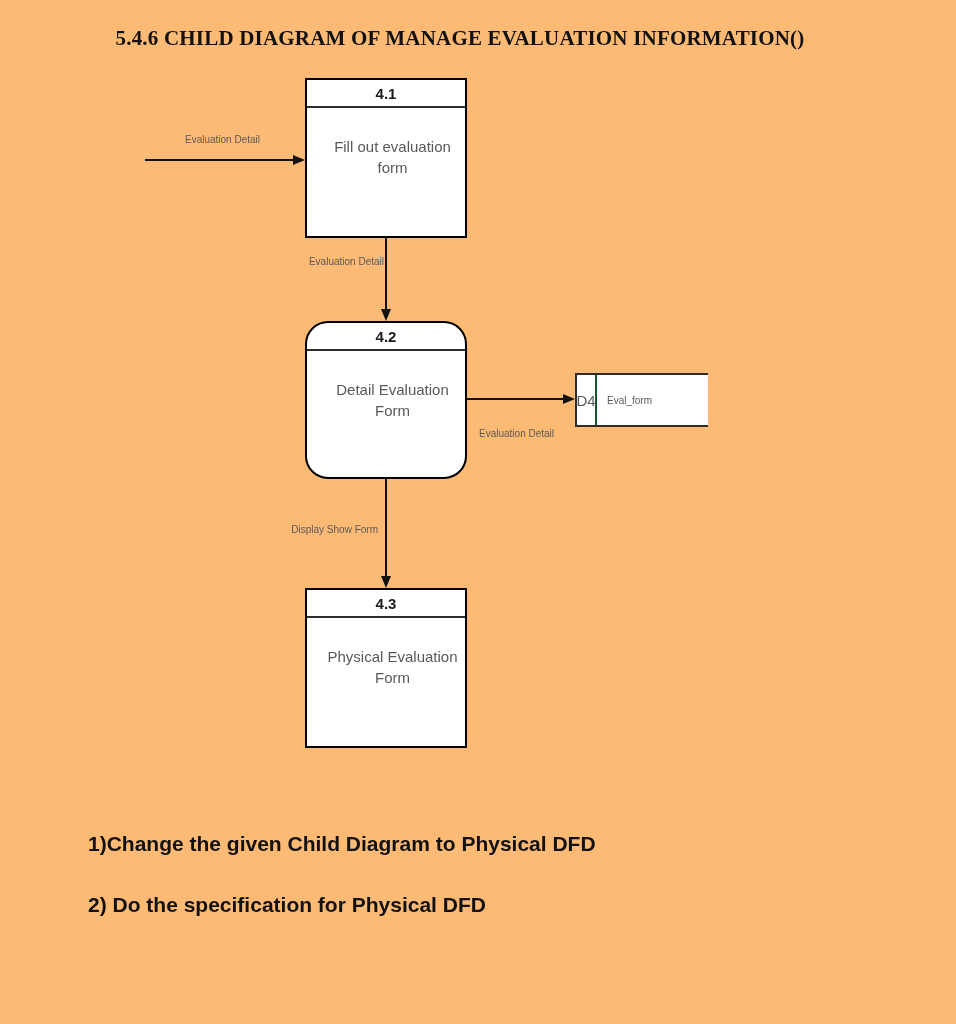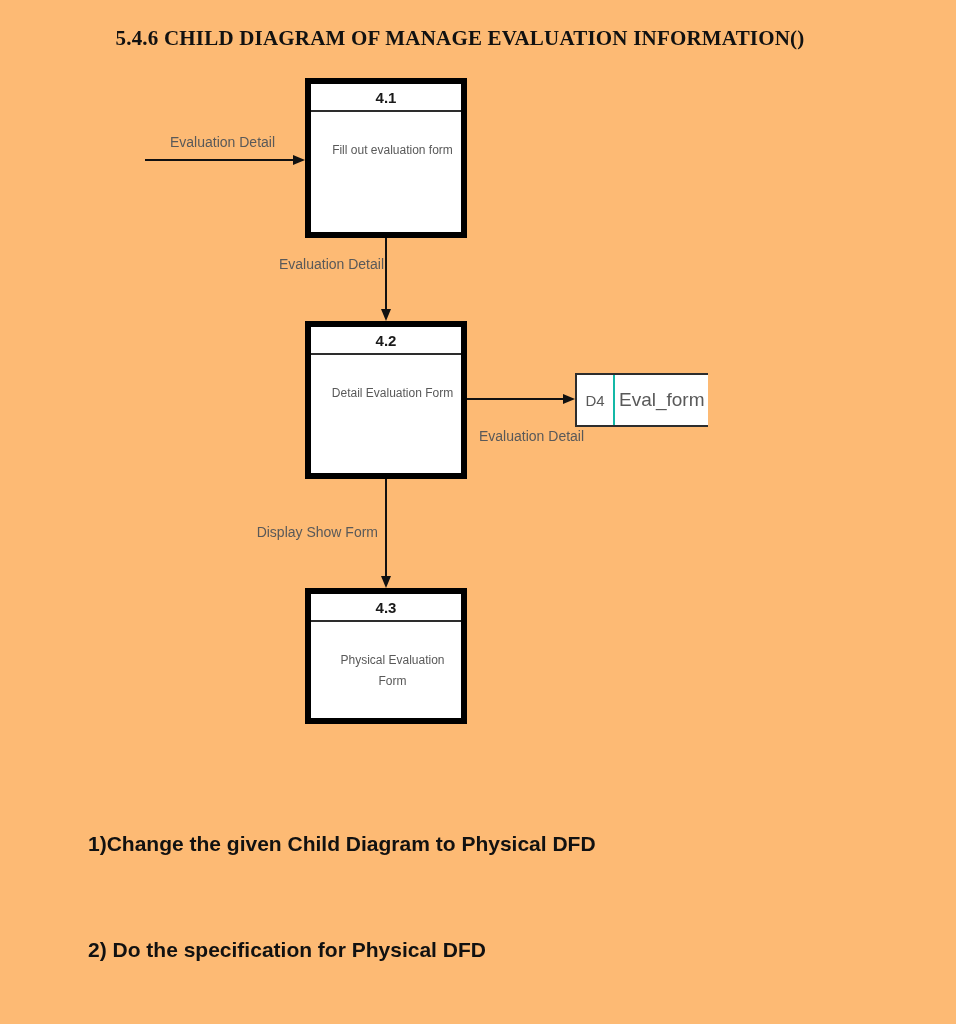--- a/index.html
+++ b/index.html
@@ -19,80 +19,80 @@
     text-align: center;
     font-family: "Liberation Serif", serif;
     font-size: 21px;
     font-weight: 600;
     color: #111111;
     letter-spacing: 0.2px;
   }
   .process {
     position: absolute;
     width: 162px;
-    border: 6px solid #000000;
+    border: 2px solid #000000;
     background: #ffffff;
   }
   .process .hdr {
     height: 28px;
     line-height: 28px;
     border-bottom: 2px solid #2d2d2d;
     text-align: center;
     font-size: 15px;
     font-weight: bold;
     color: #1a1a1a;
   }
   .process .bdy {
     padding: 28px 6px 0 19px;
     text-align: center;
-    font-size: 12px;
+    font-size: 15px;
     line-height: 21px;
     color: #595959;
   }
   .hline { position: absolute; height: 2px; background: #111111; }
   .vline { position: absolute; width: 2px; background: #111111; }
   .arrow-right {
     position: absolute; width: 0; height: 0;
     border-top: 5px solid transparent;
     border-bottom: 5px solid transparent;
     border-left: 12px solid #111111;
   }
   .arrow-down {
     position: absolute; width: 0; height: 0;
     border-left: 5px solid transparent;
     border-right: 5px solid transparent;
     border-top: 12px solid #111111;
   }
   .flow-label {
     position: absolute;
-    font-size: 14px;
+    font-size: 10px;
     color: #595959;
     white-space: nowrap;
   }
   .datastore {
     position: absolute;
     left: 575px; top: 373px;
     width: 133px; height: 54px;
     border-top: 2px solid #2d2d2d;
     border-bottom: 2px solid #2d2d2d;
     border-left: 2px solid #2d2d2d;
     display: flex;
     background: #ffffff;
   }
   .datastore .ds-id {
-    width: 38px;
-    border-right: 2px solid #14b8a6;
+    width: 20px;
+    border-right: 2px solid #14532d;
     display: flex; align-items: center; justify-content: center;
     font-size: 15px; color: #595959;
   }
   .datastore .ds-name {
     flex: 1;
     display: flex; align-items: center;
-    padding-left: 4px;
-    font-size: 19px; color: #595959;
+    padding-left: 10px;
+    font-size: 10px; color: #595959;
   }
   .note {
     position: absolute;
     left: 88px;
     font-size: 21px;
     font-weight: 700;
     color: #111111;
     white-space: nowrap;
   }
 </style>
@@ -101,26 +101,26 @@
 
 <div id="canvas">
 
   <div class="title">5.4.6 CHILD DIAGRAM OF MANAGE EVALUATION INFORMATION()</div>
 
   <div class="process" style="left:305px; top:78px; height:160px;">
     <div class="hdr">4.1</div>
     <div class="bdy">Fill out evaluation form</div>
   </div>
 
-  <div class="process" style="left:305px; top:321px; height:158px;">
+  <div class="process" style="left:305px; top:321px; height:158px;border-radius:23px;">
     <div class="hdr">4.2</div>
     <div class="bdy">Detail Evaluation Form</div>
   </div>
 
-  <div class="process" style="left:305px; top:588px; height:136px;">
+  <div class="process" style="left:305px; top:588px; height:160px;">
     <div class="hdr">4.3</div>
     <div class="bdy">Physical Evaluation Form</div>
   </div>
 
   <div class="datastore">
     <div class="ds-id">D4</div>
     <div class="ds-name">Eval_form</div>
   </div>
 
   <div class="hline" style="left:145px; top:159px; width:148px;"></div>
@@ -133,15 +133,15 @@
 
   <div class="hline" style="left:467px; top:398px; width:96px;"></div>
   <div class="arrow-right" style="left:563px; top:394px;"></div>
   <div class="flow-label" style="left:479px; top:428px; width:140px; text-align:left;">Evaluation Detail</div>
 
   <div class="vline" style="left:385px; top:479px; height:97px;"></div>
   <div class="arrow-down" style="left:381px; top:576px;"></div>
   <div class="flow-label" style="left:225px; top:524px; width:153px; text-align:right;">Display Show Form</div>
 
   <div class="note" style="top:832px;">1)Change the given Child Diagram to Physical DFD</div>
-  <div class="note" style="top:938px;">2) Do the specification for Physical DFD</div>
+  <div class="note" style="top:893px;">2) Do the specification for Physical DFD</div>
 
 </div>
 
 </body></html>

